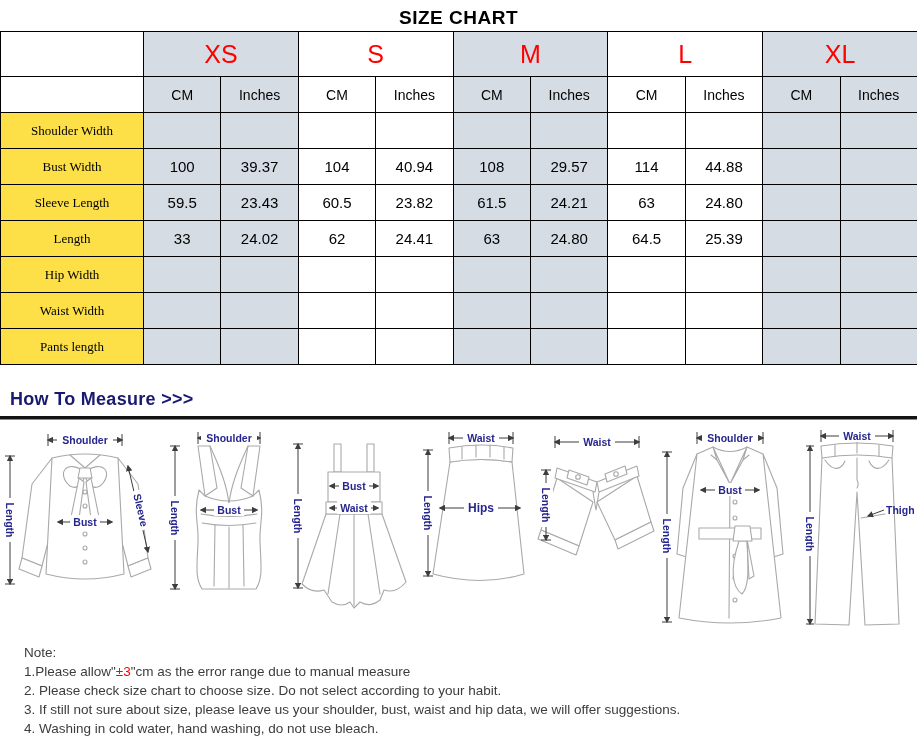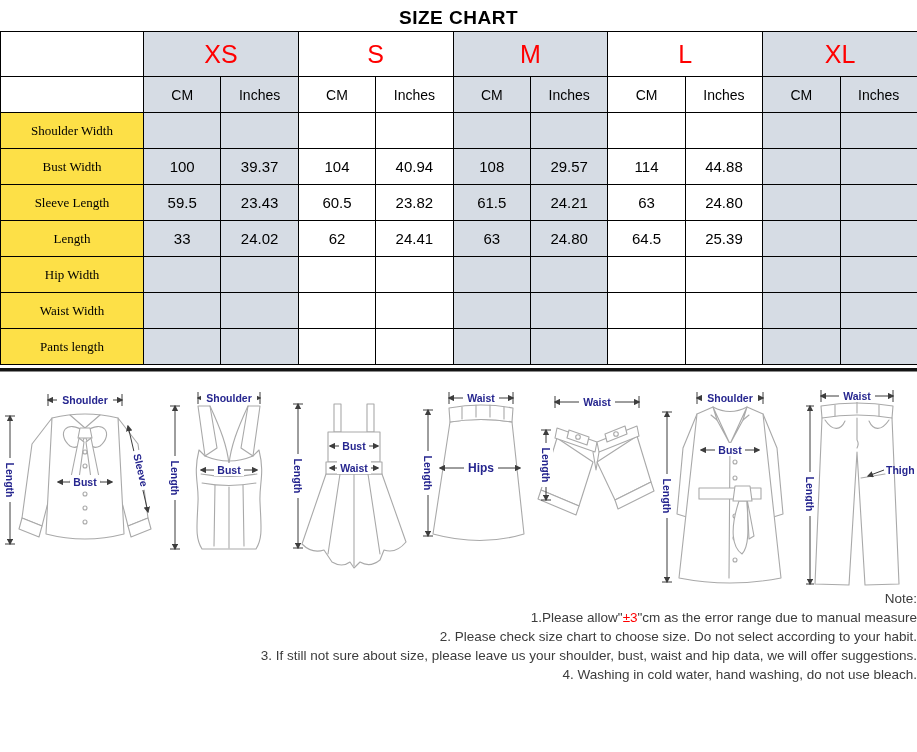--- a/index.html
+++ b/index.html
@@ -33,33 +33,33 @@
   td.row-label{height:36px;font-size:13px;background:#fde047;font-family:Liberation Serif, serif;}
   td.val{height:36px;font-size:15px;}
   .shade{background:var(--table-shade);}
   .corner{background:#fff;}
   .measure-heading{
     margin-top:24px;padding-left:10px;height:24px;
     font-size:18px;font-weight:bold;color:var(--heading-navy);letter-spacing:.3px;
   }
   .rule{height:4px;background:#141414;border-bottom:1px solid #8a8a8a;margin-top:3px;}
   .figures{
-    margin-top:14px;height:202px;display:flex;align-items:flex-start;
+    margin-top:6px;height:202px;display:flex;align-items:flex-start;
   }
   .figures svg{display:block;flex:0 0 auto;}
   .garment{stroke:var(--sketch-gray);stroke-width:1.1;fill:none;stroke-linejoin:round;stroke-linecap:round;}
   .garment-f{stroke:var(--sketch-gray);stroke-width:1.1;fill:#fff;stroke-linejoin:round;}
   .dim{stroke:var(--dim-gray);stroke-width:1;}
   .tick{stroke:var(--dim-gray);stroke-width:1;}
   .lbg{fill:#fff;}
   text.mlabel{
     font-family:"Liberation Sans", sans-serif;font-size:10.5px;font-weight:bold;
     fill:var(--label-navy);
   }
-  .notes{margin-top:1px;padding-left:17px;font-size:13.5px;color:var(--note-gray);line-height:19px;text-align:right;}
+  .notes{margin-top:15px;padding-left:24px;font-size:13.5px;color:var(--note-gray);line-height:19px;}
   .red{color:var(--accent-red);}
 </style>
 </head>
 <body>
 
 <div>
 
   <div class="page-title">SIZE CHART</div>
 
   <table class="size-table">
@@ -187,20 +187,23 @@
           <td class="val shade"></td>
           <td class="val shade"></td>
           <td class="val"></td>
           <td class="val"></td>
           <td class="val shade"></td>
           <td class="val shade"></td>
         </tr>
       </tbody>
   </table>
 
+  <div class="measure-heading">
+    <span>How To Measure &gt;&gt;&gt;</span>
+  </div>
   <div class="rule"></div>
 
   <div class="figures">
 
     <svg width="165" height="200" viewBox="0 0 165 200">
       <defs>
           <marker id="m1" viewBox="0 0 10 10" refX="8" refY="5" markerWidth="6.5" markerHeight="6.5" orient="auto-start-reverse">
             <path d="M0 0L10 5L0 10z" fill="#3d3d3d"></path>
           </marker>
         </defs>

